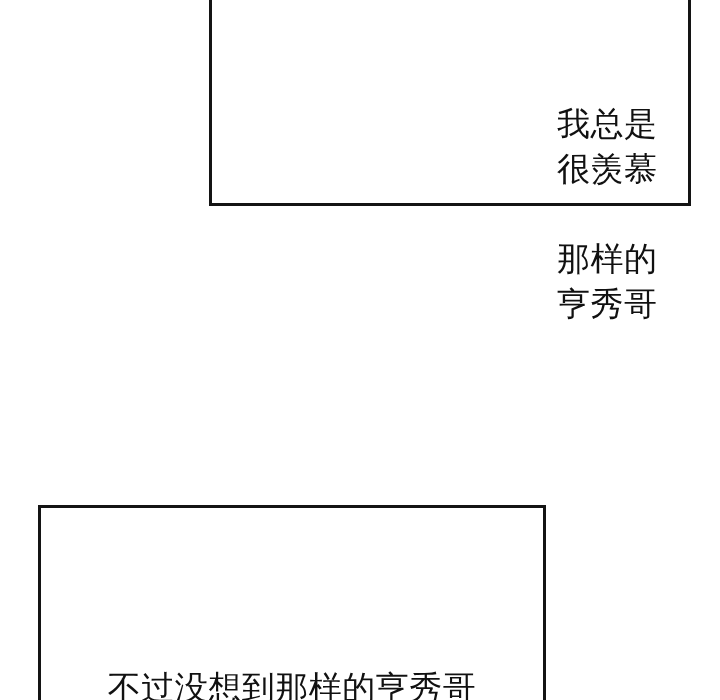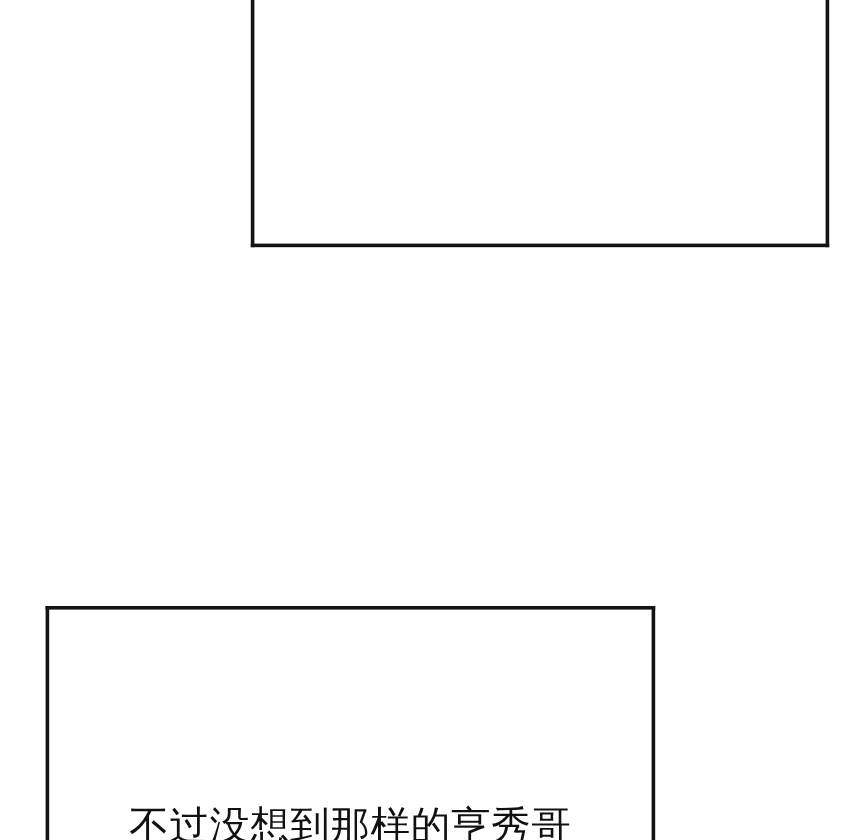--- a/index.html
+++ b/index.html
@@ -77,20 +77,22 @@
     display: block;
   }
 </style>
 </head>
 <body>
 
 <div id="comic-page">
 
   <div class="panel" id="panel-top">
     <div class="dialogue" id="dialogue-top">
+      <span class="dialogue-line">我总是很羡慕</span>
+      <span class="dialogue-line">那样的亨秀哥</span>
     </div>
   </div>
 
   <div class="panel" id="panel-bottom">
     <div class="dialogue" id="dialogue-bottom">
       <span class="dialogue-line">不过没想到那样的亨秀哥</span>
       
     </div>
   </div>
 

